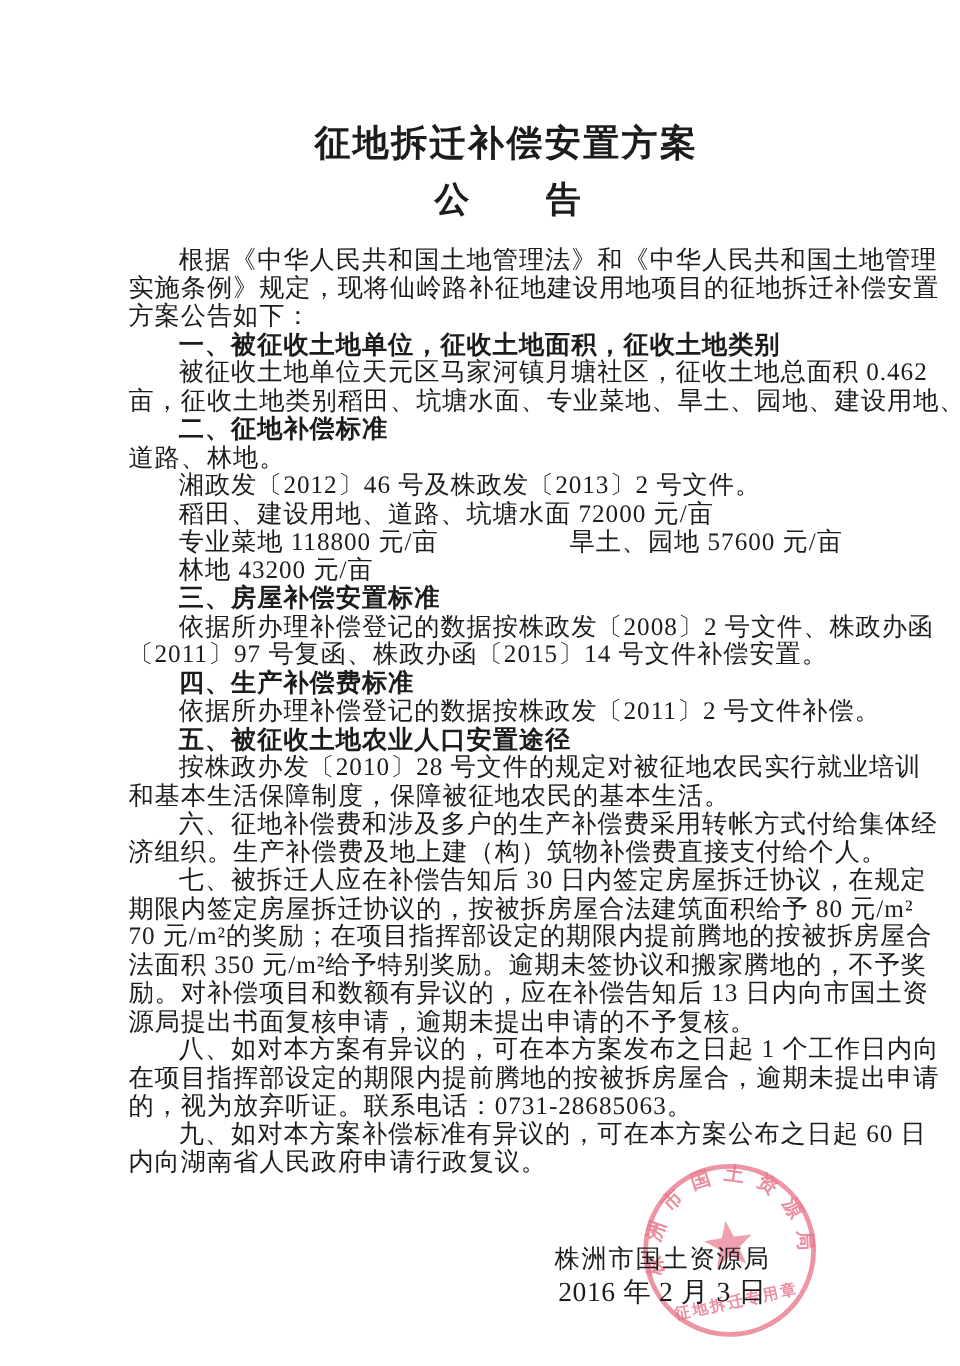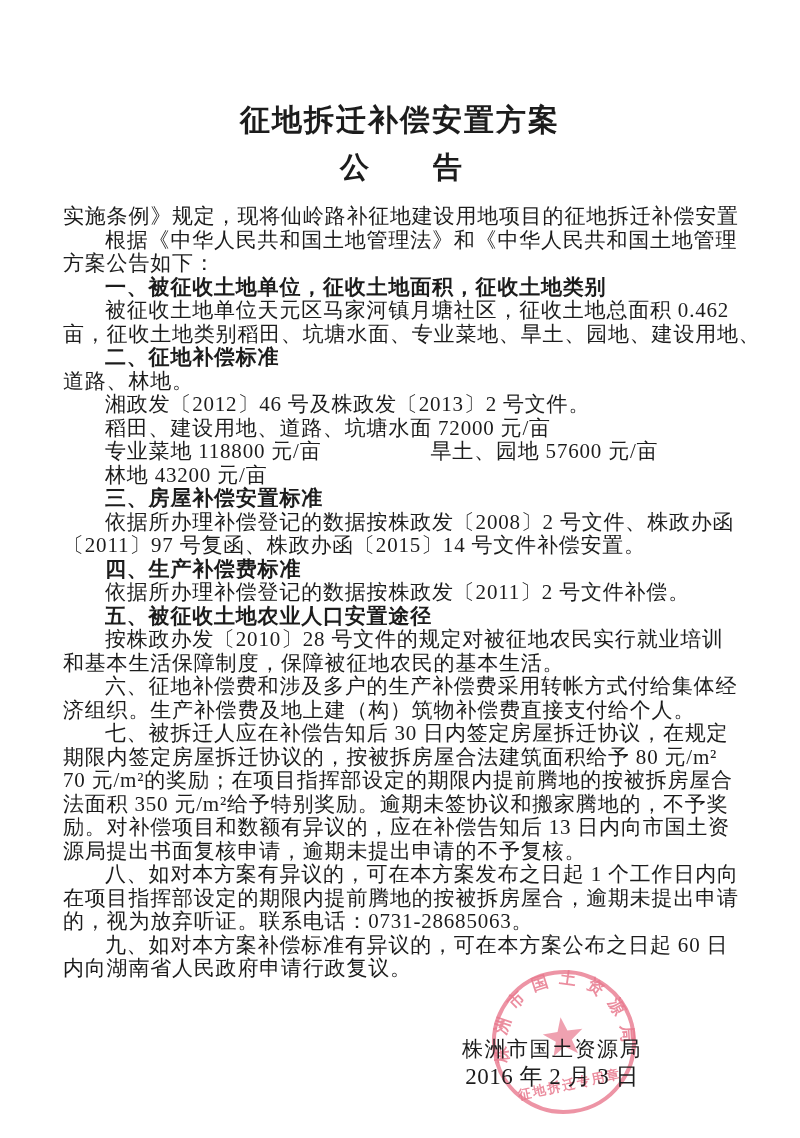--- a/index.html
+++ b/index.html
@@ -1,21 +1,21 @@
 <!DOCTYPE html>
 <html><head>
 <meta charset="utf-8">
 <style>
   html,body{margin:0;padding:0;}
   body{
     width:800px;height:1138px;background:#ffffff;overflow:hidden;
     font-family:"Liberation Serif","DejaVu Serif",serif;color:#1c1c1c;
     position:relative;
   }
-  .page{position:absolute;inset:0;}
+  .page{position:absolute;inset:0;margin-left:44px;}
   .doc-title{
     position:absolute;top:100px;left:0;right:0;text-align:center;
     font-size:30px;font-weight:700;letter-spacing:2px;line-height:40px;
   }
   .doc-subtitle{
     position:absolute;top:148px;left:4px;right:0;text-align:center;
     font-size:29px;font-weight:700;letter-spacing:2px;line-height:38px;
   }
   .doc-body{
     position:absolute;top:205px;left:63px;width:690px;
@@ -39,22 +39,22 @@
 </style>
 </head>
 <body>
 
 <div class="page">
 
   <div class="doc-title">征地拆迁补偿安置方案</div>
   <div class="doc-subtitle">公　　告</div>
 
   <div class="doc-body">
+      <div class="line indent">根据《中华人民共和国土地管理法》和《中华人民共和国土地管理</div>
       <div class="line ">实施条例》规定，现将仙岭路补征地建设用地项目的征地拆迁补偿安置</div>
-      <div class="line indent">根据《中华人民共和国土地管理法》和《中华人民共和国土地管理</div>
       <div class="line ">方案公告如下：</div>
       <div class="line heading">一、被征收土地单位，征收土地面积，征收土地类别</div>
       <div class="line indent">被征收土地单位天元区马家河镇月塘社区，征收土地总面积 0.462</div>
       <div class="line ">亩，征收土地类别稻田、坑塘水面、专业菜地、旱土、园地、建设用地、</div>
       <div class="line heading">二、征地补偿标准</div>
       <div class="line ">道路、林地。</div>
       <div class="line indent">湘政发〔2012〕46 号及株政发〔2013〕2 号文件。</div>
       <div class="line indent">稻田、建设用地、道路、坑塘水面 72000 元/亩</div>
       <div class="line indent">专业菜地 118800 元/亩　　　　　旱土、园地 57600 元/亩</div>
       <div class="line indent">林地 43200 元/亩</div>

